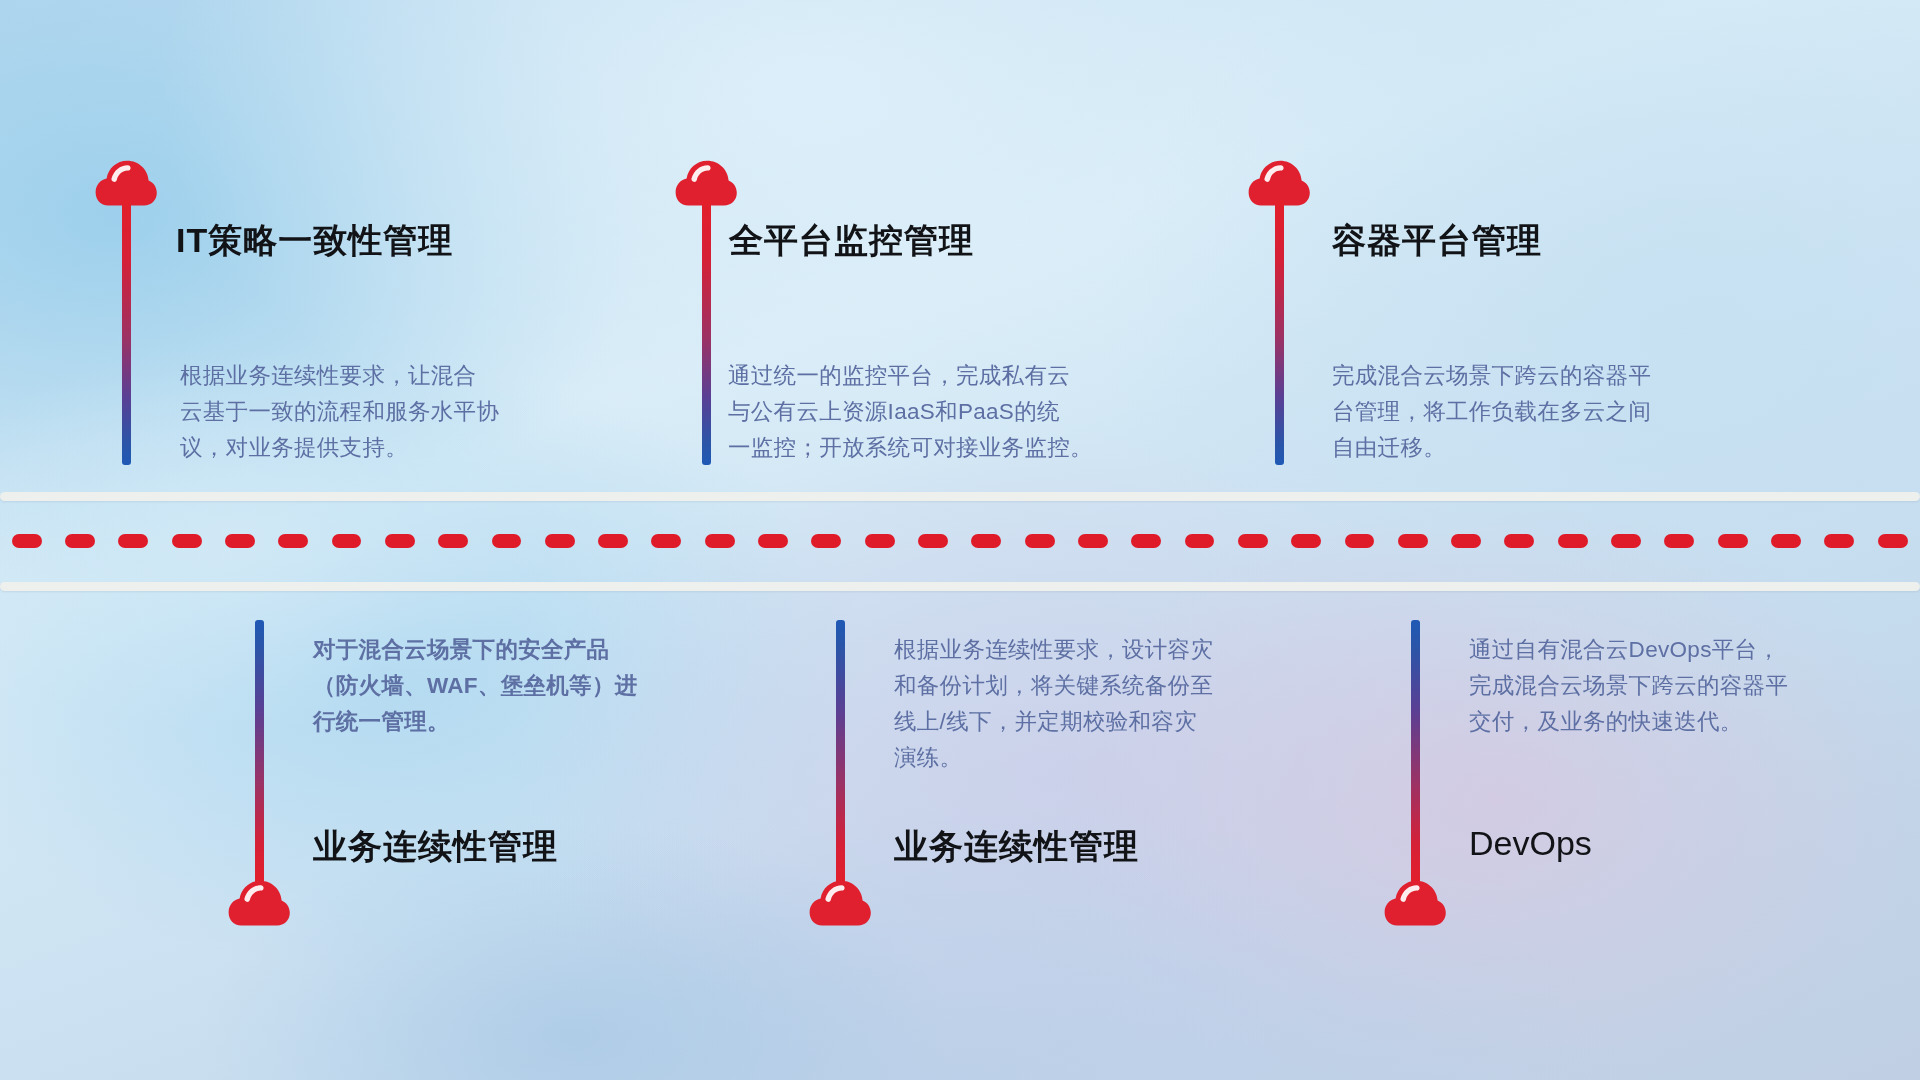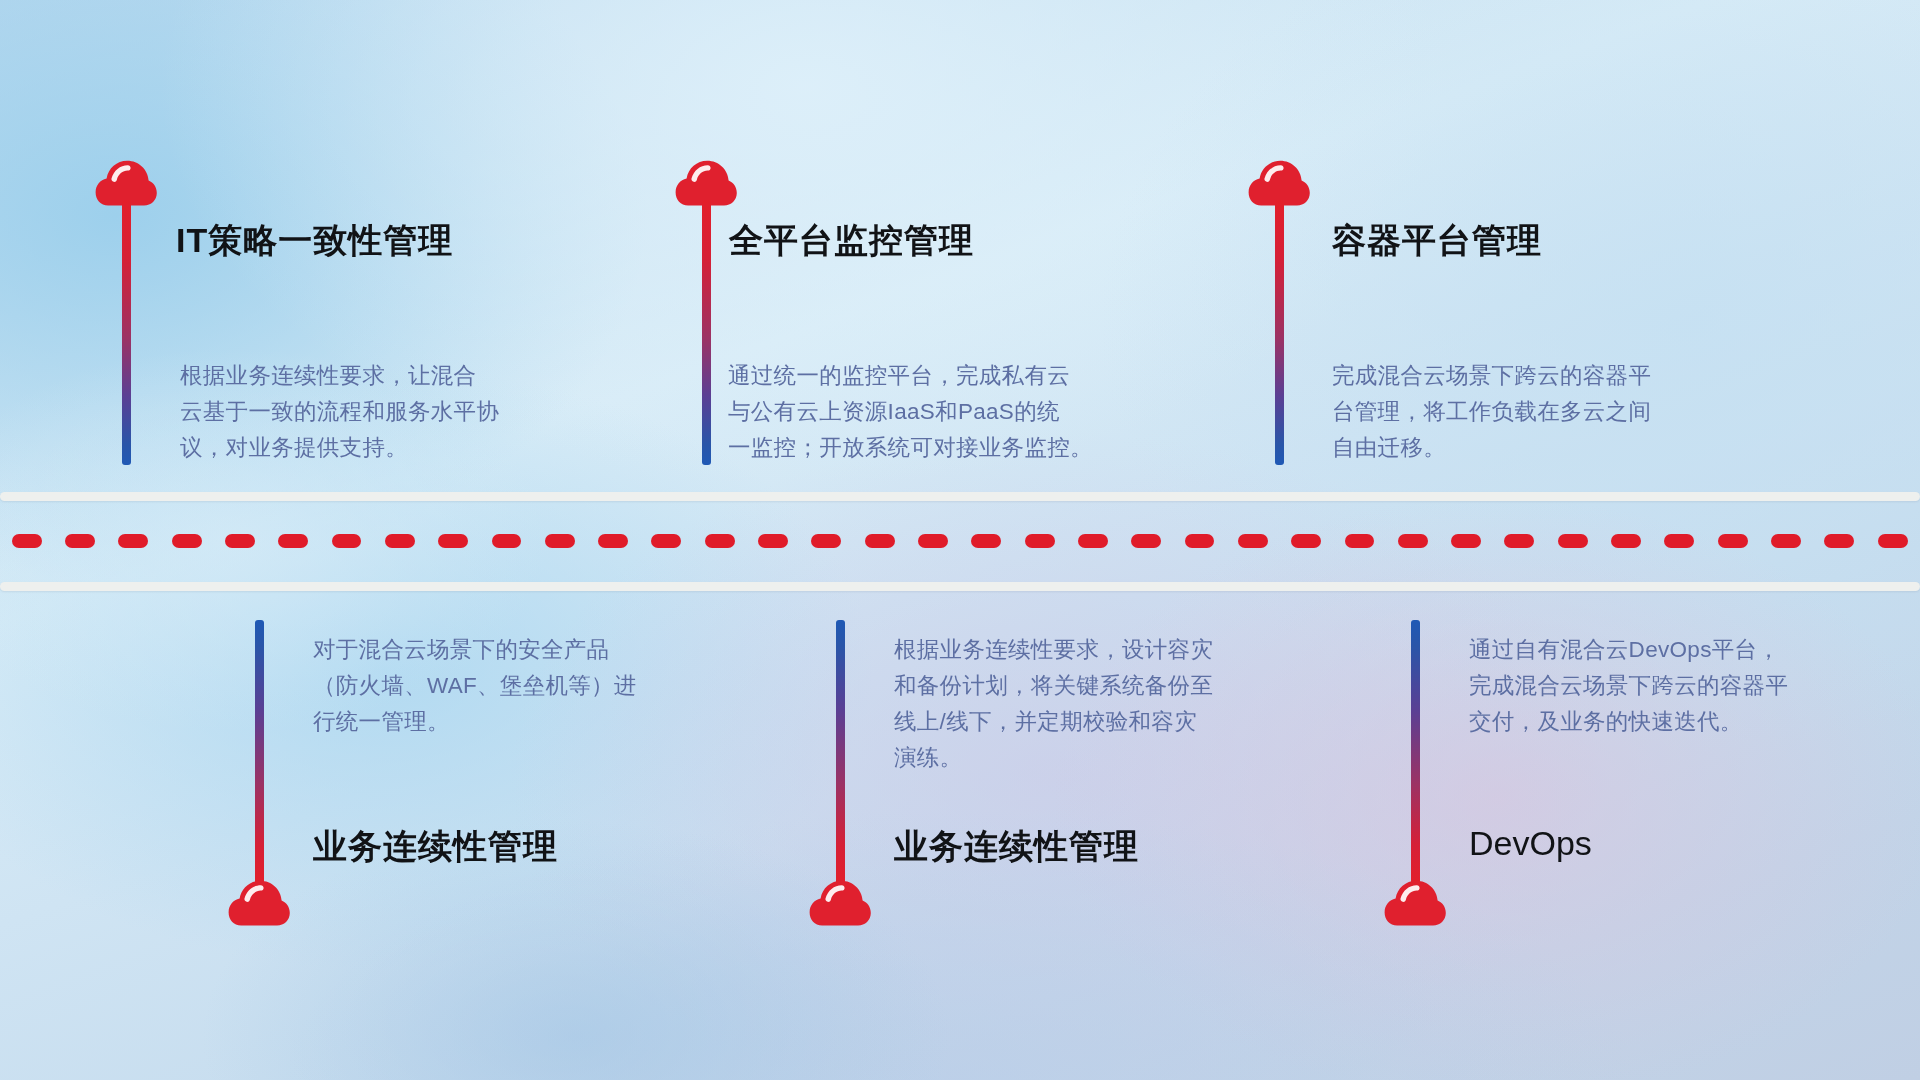--- a/index.html
+++ b/index.html
@@ -186,21 +186,21 @@
         <div class="dash" style="width: 29.8667px; margin-right: 23.4667px;"></div>
         <div class="dash" style="width: 29.8667px; margin-right: 23.4667px;"></div>
         <div class="dash" style="width: 29.8667px; margin-right: 23.4667px;"></div>
         <div class="dash" style="width: 29.8667px; margin-right: 23.4667px;"></div>
       </div>
     <div class="road-edge" style="top:90px;"></div>
   </div>
 
   <div class="col">
     <div class="stem stem-up" style="left:255px;top:620px;height:265px;"></div>
-    <div class="col-body" style="left:313px;top:632px;width:440px;">对于混合云场景下的安全产品
+    <div class="col-body" style="left:313px;top:632px;width:440px;font-weight:bold;">对于混合云场景下的安全产品
 （防火墙、WAF、堡垒机等）进
 行统一管理。</div>
     <div class="col-title" style="left:313px;top:824px;">业务连续性管理</div>
     <div class="cloud" style="left:228px;top:880px;">
       <svg viewBox="0 0 62 48" xmlns="http://www.w3.org/2000/svg">
         <path d="M13.2 45.5 C5.6 45.5 0.6 39.6 0.6 32.2 C0.6 25.4 5.2 19.8 11.6 18.6 C13.2 8.2 21.8 0.8 32.2 0.8 C43.6 0.8 52.8 9.4 53.6 20.6 C58.6 22.6 61.8 27.4 61.8 33 C61.8 40 56.2 45.5 49 45.5 Z" fill="#e0202e"></path>
         <path d="M16.5 18.5 C18.6 10.6 25.2 5.2 32.8 5.2 C34.4 5.2 35.6 6.4 35.6 7.9 C35.6 9.4 34.4 10.6 32.8 10.6 C27.6 10.6 23.2 14.4 21.8 19.9 C21.4 21.3 20 22.2 18.6 21.8 C17.2 21.4 16.1 19.9 16.5 18.5 Z" fill="#ffffff" opacity="0.92"></path>
       </svg>
     </div>
   </div>

